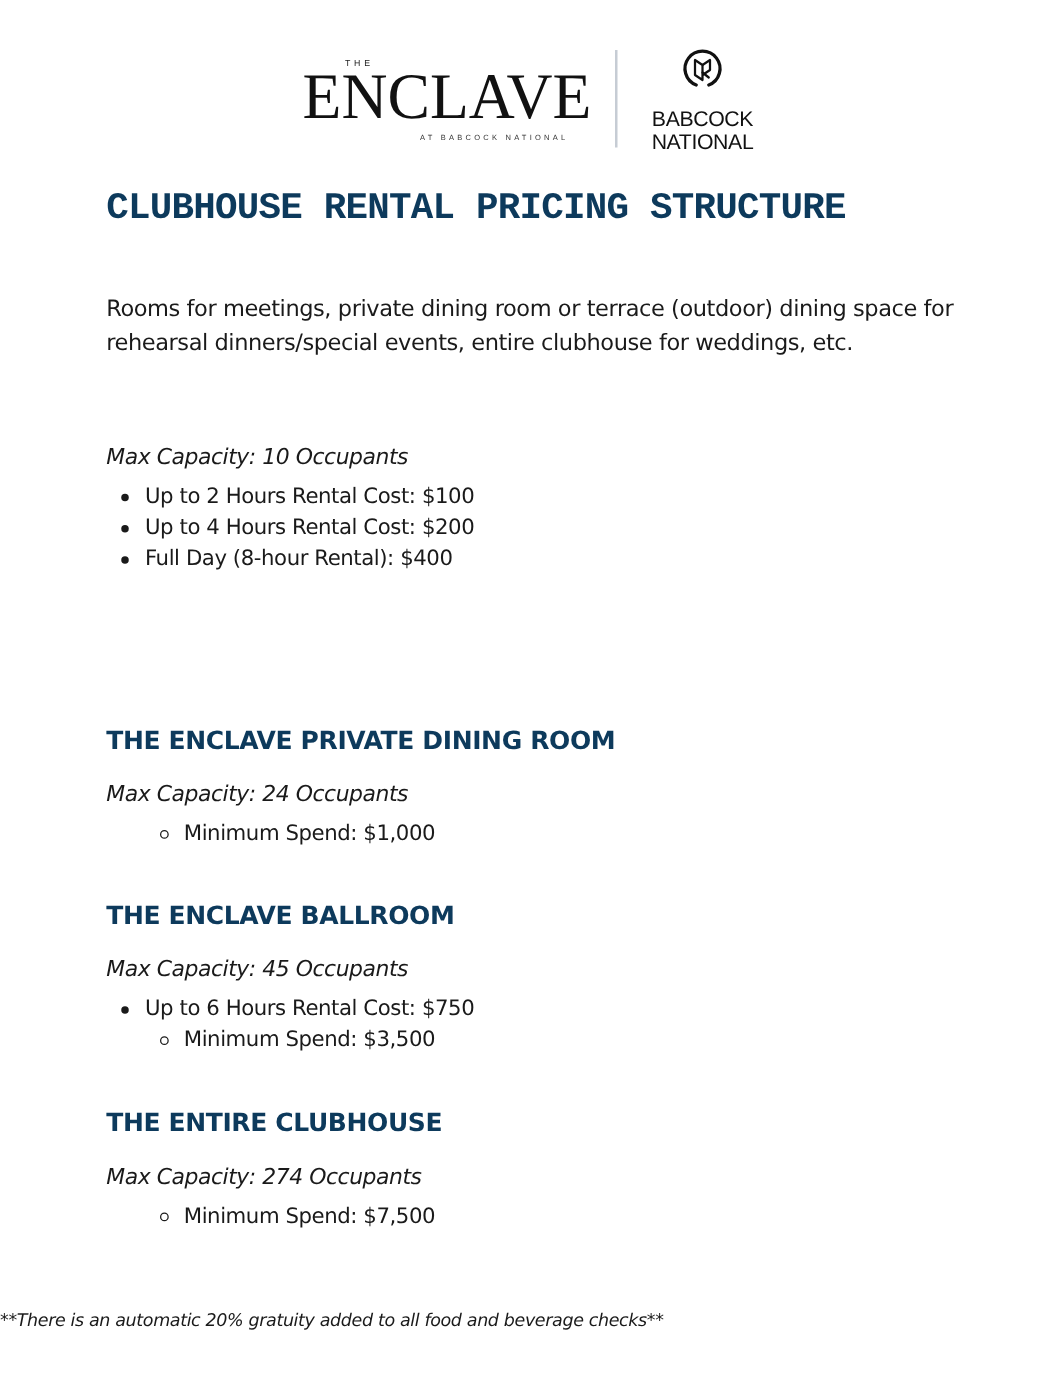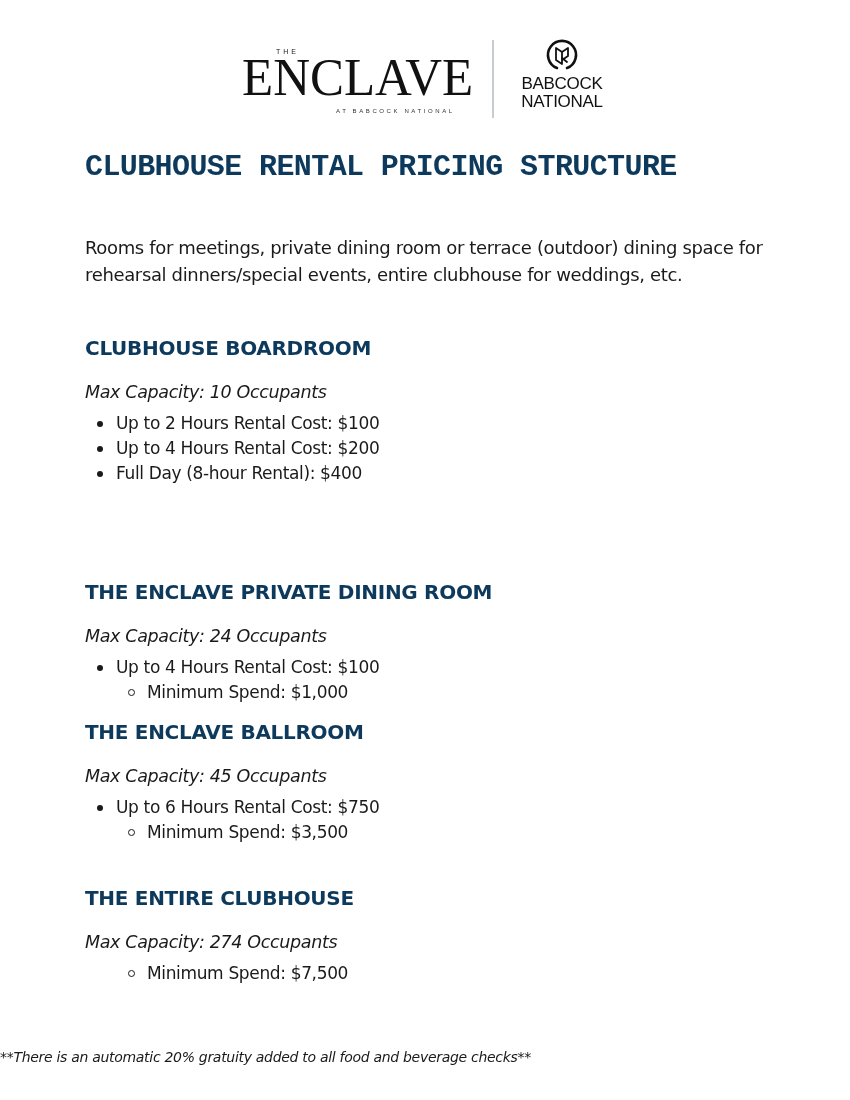--- a/index.html
+++ b/index.html
@@ -72,21 +72,21 @@
       height: 82px;
       text-align: center;
     }
     .babcock-icon {
       display: block;
       margin: 0 auto;
       width: 34px;
       height: 34px;
     }
     .babcock-text {
-      margin-top: 3px;
+      margin-top: 15px;
       font-family: "Liberation Sans", sans-serif;
       font-size: 17px;
       line-height: 18px;
       color: #111;
       letter-spacing: -0.3px;
     }
     .page-title {
       position: absolute;
       left: 85px;
       top: 150px;
@@ -207,21 +207,20 @@
       <div>NATIONAL</div>
     </div>
   </div>
 </div>
 
 <h1 class="page-title">CLUBHOUSE RENTAL PRICING STRUCTURE</h1>
 
 <p class="intro">Rooms for meetings, private dining room or terrace (outdoor) dining space for rehearsal dinners/special events, entire clubhouse for weddings, etc.</p>
 
 <div class="section" style="top:335px;">
-  <h2 class="section-heading">CLUBHOUSE BOARDROOM</h2>
   <div class="capacity">Max Capacity: 10 Occupants</div>
   <ul class="price-list">
     <li class="price-item">
       <span class="bullet"></span>
       <span>Up to 2 Hours Rental Cost: $100</span>
     </li>
     <li class="price-item">
       <span class="bullet"></span>
       <span>Up to 4 Hours Rental Cost: $200</span>
     </li>
@@ -229,24 +228,20 @@
       <span class="bullet"></span>
       <span>Full Day (8-hour Rental): $400</span>
     </li>
   </ul>
 </div>
 
 <div class="section" style="top:579px;">
   <h2 class="section-heading">THE ENCLAVE PRIVATE DINING ROOM</h2>
   <div class="capacity">Max Capacity: 24 Occupants</div>
   <ul class="price-list">
-    <li class="price-item">
-      <span class="bullet"></span>
-      <span>Up to 4 Hours Rental Cost: $100</span>
-    </li>
     <li class="sub-item">
       <span class="sub-bullet"></span>
       <span>Minimum Spend: $1,000</span>
     </li>
   </ul>
 </div>
 
 <div class="section" style="top:719px;">
   <h2 class="section-heading">THE ENCLAVE BALLROOM</h2>
   <div class="capacity">Max Capacity: 45 Occupants</div>

